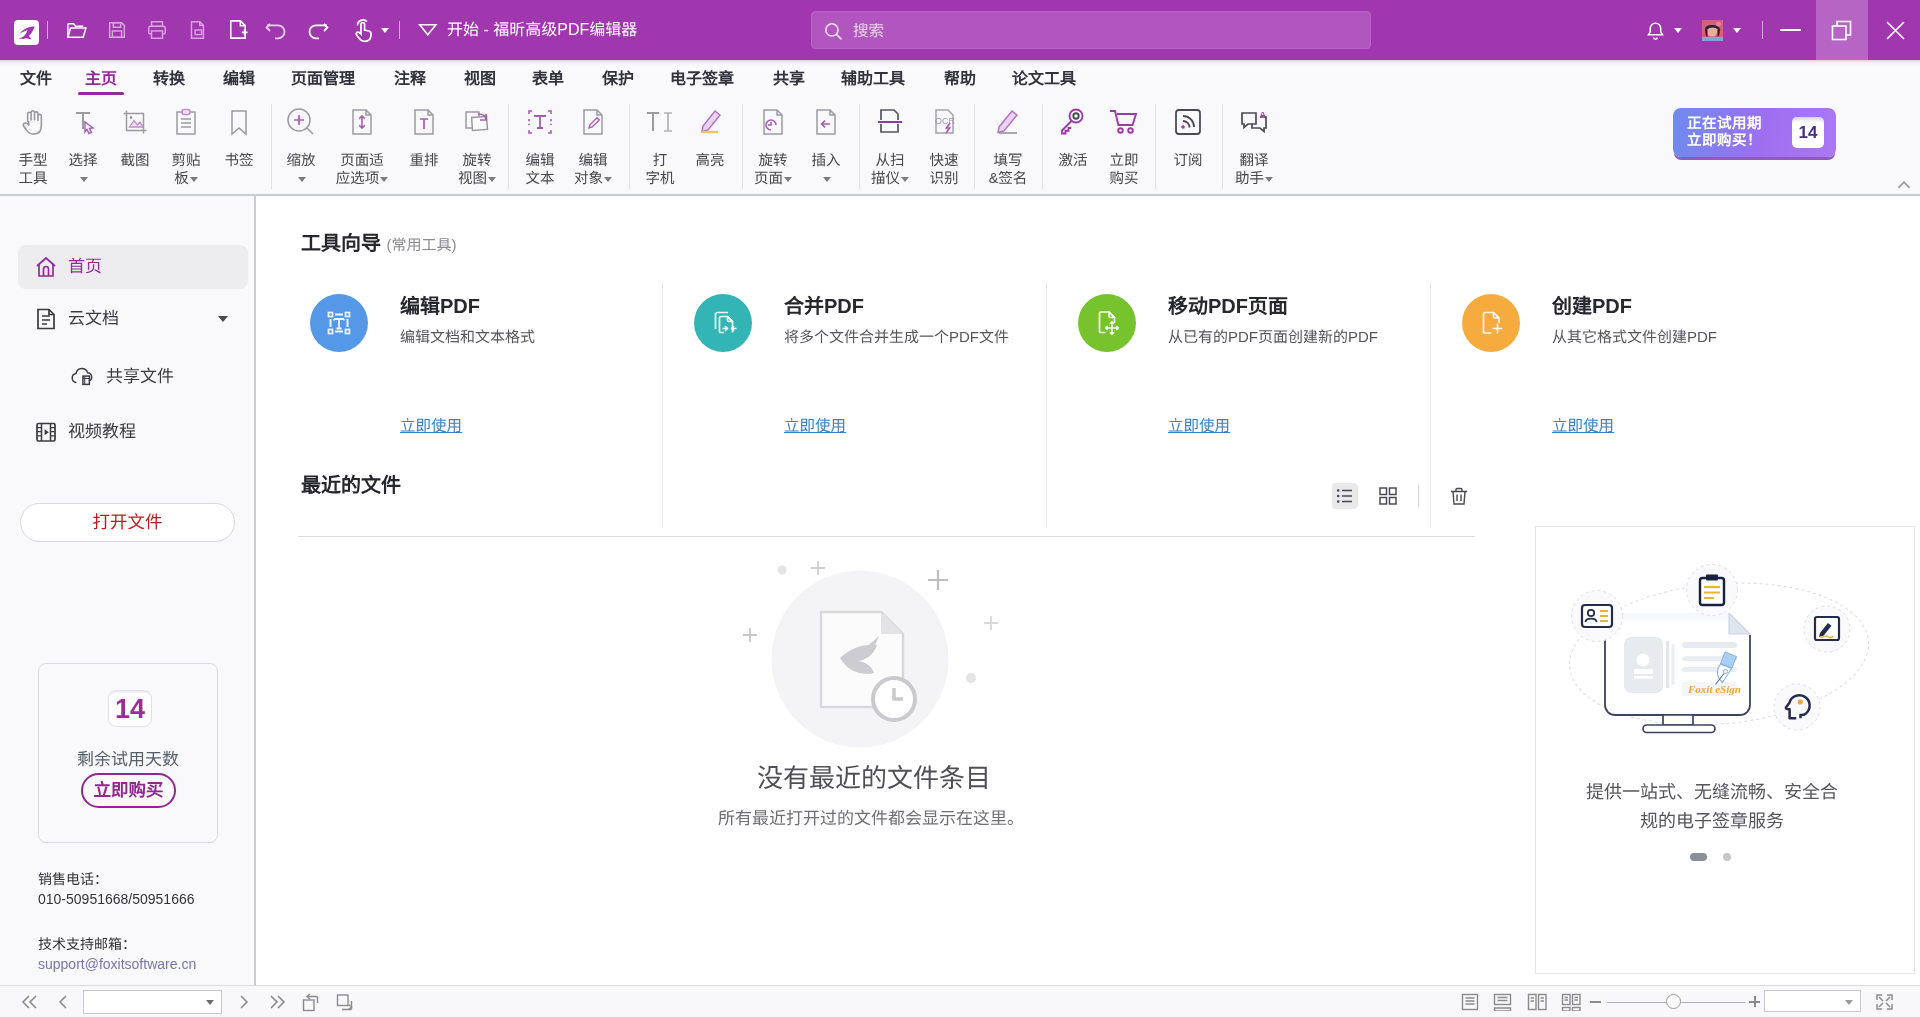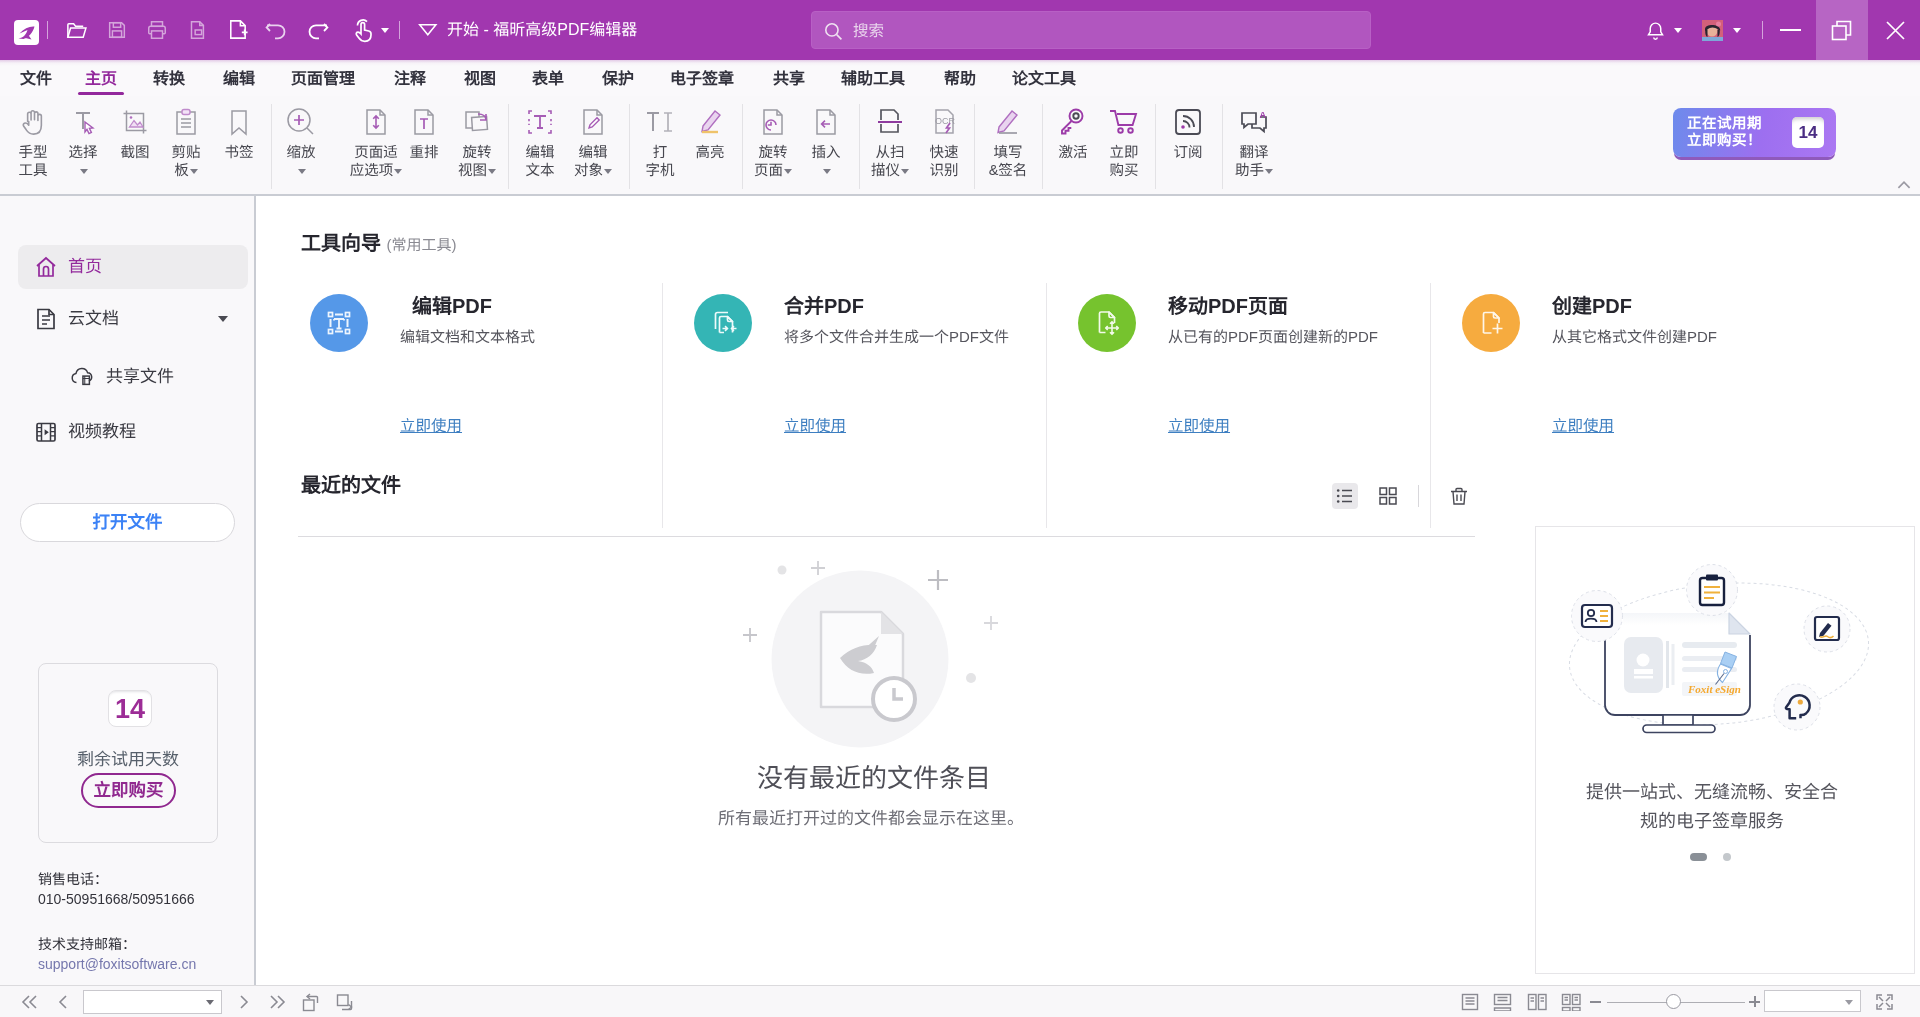--- a/index.html
+++ b/index.html
@@ -16,34 +16,34 @@
 
 #menubar { position:absolute; left:0; top:60px; width:1920px; height:36px; background:linear-gradient(180deg,#E3CBE7 0,#F6F2F7 3px,#FAF9FB 6px); }
 .mtab { position:absolute; top:0; height:36px; line-height:37px; font-size:16px; font-weight:bold; color:#33333E; }
 .mtab.active { color:#93299C; }
 .mtab.active::after { content:""; position:absolute; left:-7px; right:-7px; bottom:1px; height:3.5px; background:#93299C; border-radius:2px; }
 
 #ribbon { position:absolute; left:0; top:96px; width:1920px; height:100px; background:#F9F8FA; border-bottom:2px solid #C9CCD3; }
 .rsep { position:absolute; top:8px; width:1px; height:85px; background:#E3E2E5; }
 .rbtn { position:absolute; top:8px; text-align:center; }
 .rbtn .ric { height:36px; display:flex; align-items:center; justify-content:center; }
-.rbtn .rlb { font-size:14.5px; color:#47474F; line-height:18px; margin-top:3px; white-space:pre; }
+.rbtn .rlb { font-size:14.5px; color:#47474F; line-height:18px; margin-top:11px; white-space:pre; }
 .caret { display:inline-block; width:0; height:0; border-left:4px solid transparent; border-right:4px solid transparent; border-top:5px solid #7A7A84; vertical-align:middle; margin-left:1px;}
 
 #trialbadge { position:absolute; left:1673px; top:12px; width:163px; height:49px; border-radius:8px; background:linear-gradient(100deg,#6D8BEC 0%,#9D6FF0 55%,#AB78F2 100%); box-shadow:0 4px 0 -1px #8F5ABB; }
 #trialbadge .t1 { position:absolute; left:14px; top:7px; color:#fff; font-size:14.5px; font-weight:bold; line-height:17px; letter-spacing:.5px; }
 #trialbadge .num { position:absolute; right:12px; top:9px; width:32px; height:31px; background:#fff; border-radius:5px; text-align:center; line-height:31px; font-size:17px; font-weight:bold; color:#4B2E83; box-shadow:inset 0 5px 4px -3px #ccc; }
 #collapse-chev { position:absolute; left:1897px; top:84px; width:14px; height:10px; }
 
 #sidebar { position:absolute; left:0; top:196px; width:256px; height:789px; background:#F9F8FA; border-right:2px solid #C9CCD3; }
 .sitem { position:absolute; left:18px; width:230px; height:44px; border-radius:8px; font-size:17px; color:#3A3A42; }
 .sitem.sel { background:#EDECEE; color:#93299C; }
 .sitem .slabel { position:absolute; left:50px; top:0; line-height:44px; }
 .sicon { position:absolute; left:16px; top:10px; width:24px; height:24px; }
-#openbtn { position:absolute; left:20px; top:307px; width:215px; height:39px; background:#fff; border:1px solid #D9D8DC; border-radius:20px; text-align:center; line-height:37px; font-size:17.5px; font-weight:bold; color:#3b82f6; }
+#openbtn { position:absolute; left:20px; top:307px; width:215px; height:39px; background:#fff; border:1px solid #D9D8DC; border-radius:20px; text-align:center; line-height:37px; font-size:17.5px; font-weight:normal; color:#b91c1c; }
 #trialcard { position:absolute; left:38px; top:467px; width:180px; height:180px; border:1px solid #DCDBDF; border-radius:8px; }
 #trialcard .n14 { position:absolute; left:69px; top:26px; width:44px; height:37px; background:#fff; border:1px solid #E2E1E4; border-radius:8px; text-align:center; line-height:36px; font-size:27px; font-weight:bold; color:#9C2D96; box-shadow:inset 0 3px 3px -2.5px #d8d8dc; }
 #trialcard .t { position:absolute; left:0; top:81px; width:100%; text-align:center; font-size:17px; color:#57606B; }
 #trialcard .buy { position:absolute; left:42px; top:109px; width:95px; height:35px; border:2px solid #90288F; border-radius:18px; text-align:center; line-height:31px; font-size:17.5px; font-weight:bold; color:#90288F; }
 .sfoot { position:absolute; left:38px; font-size:14px; color:#33333B; }
 .sfoot.link { color:#7577AD; }
 
 #main { position:absolute; left:256px; top:196px; width:1630px; height:789px; background:#fff; }
 #toolguide-h { position:absolute; left:45px; top:31px; font-size:20px; font-weight:bold; color:#26262E; }
 #toolguide-h span { font-weight:normal; font-size:15px; color:#8A8A92; }
@@ -217,21 +217,21 @@
       <div class="ric">
         <svg width="32" height="32" viewBox="0 0 32 32" fill="none">
           <circle cx="14" cy="14" r="11" stroke="#9B9AA3" stroke-width="1.5"></circle>
           <path d="M9 14 h10 M14 9 v10" stroke="#A65CB5" stroke-width="1.7"></path>
           <path d="M22 22 l6 6" stroke="#9B9AA3" stroke-width="1.5"></path>
         </svg>
       </div>
       <div class="rlb">缩放
 <span class="caret"></span></div>
     </div>
-  <div class="rbtn" style="left:344px;width:64px">
+  <div class="rbtn" style="left:330px;width:64px">
       <div class="ric">
         <svg width="30" height="32" viewBox="0 0 30 30" fill="none">
           <path d="M6 3 h13 l5 5 v19 h-18 Z" stroke="#9B9AA3" stroke-width="1.5"></path>
           <path d="M19 3 v5 h5" stroke="#9B9AA3" stroke-width="1.5"></path>
           <path d="M15 9 v12 M12.2 11.8 L15 9 l2.8 2.8 M12.2 18.2 L15 21 l2.8 -2.8" stroke="#A65CB5" stroke-width="1.6"></path>
         </svg>
       </div>
       <div class="rlb">页面适
 应选项<span class="caret"></span></div>
     </div>
@@ -460,21 +460,21 @@
   <div id="toolguide-h">工具向导 <span>(常用工具)</span></div>
   <div class="cicon" style="left:54px;background:#5598E8">
     <svg style="margin:13px" width="32" height="32" viewBox="0 0 32 32" fill="none" stroke="#EDF5FE" stroke-width="1.7">
         <rect x="5.5" y="5.5" width="4" height="4"></rect>
         <rect x="22.5" y="5.5" width="4" height="4"></rect>
         <rect x="5.5" y="22.5" width="4" height="4"></rect>
         <rect x="22.5" y="22.5" width="4" height="4"></rect>
         <path d="M12 7.5 h8 M12 24.5 h8 M7.5 12 v8 M24.5 12 v8" stroke-width="2"></path>
         <path d="M11 12 h10 M11 12 v1.4 M21 12 v1.4 M16 12 v9.5 M13.5 21.5 h5" stroke-width="1.8"></path>
       </svg></div>
-  <div class="ctitle" style="left:156px">编辑PDF</div>
+  <div class="ctitle" style="left:144px">编辑PDF</div>
   <div class="cdesc" style="left:144px">编辑文档和文本格式</div>
   <div class="clink" style="left:144px">立即使用</div>
   <div class="csep" style="left:406px"></div>
   <div class="cicon" style="left:438px;background:#34B5B5">
     <svg style="margin:13px" width="32" height="32" viewBox="0 0 32 32" fill="none" stroke="#EDFAFA" stroke-width="1.7" stroke-linejoin="round">
         <path d="M8.5 22 V7.5 a2 2 0 0 1 2 -2 H21"></path>
         <path d="M12.5 25.5 V11 a1.5 1.5 0 0 1 1.5 -1.5 h6.5 l5 5 V25.5 M12.5 25.5 h4.5"></path>
         <path d="M20.5 9.5 l5 5 h-3.5 a1.5 1.5 0 0 1 -1.5 -1.5 Z"></path>
         <path d="M15.5 21.5 h5 M18 19.2 l2.6 2.3 -2.6 2.3 M29.5 21.5 h-5 M27 19.2 L24.4 21.5 l2.6 2.3" stroke-width="1.6"></path>
       </svg></div>

